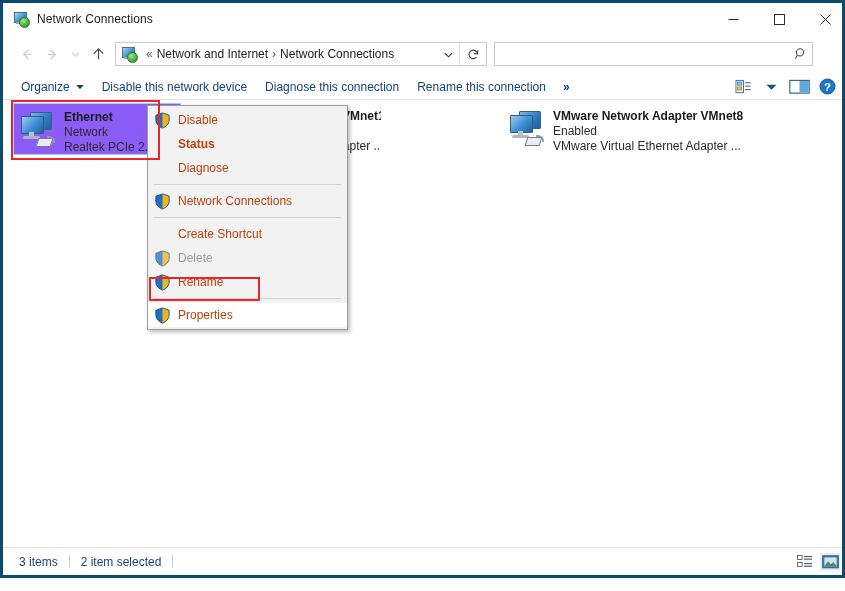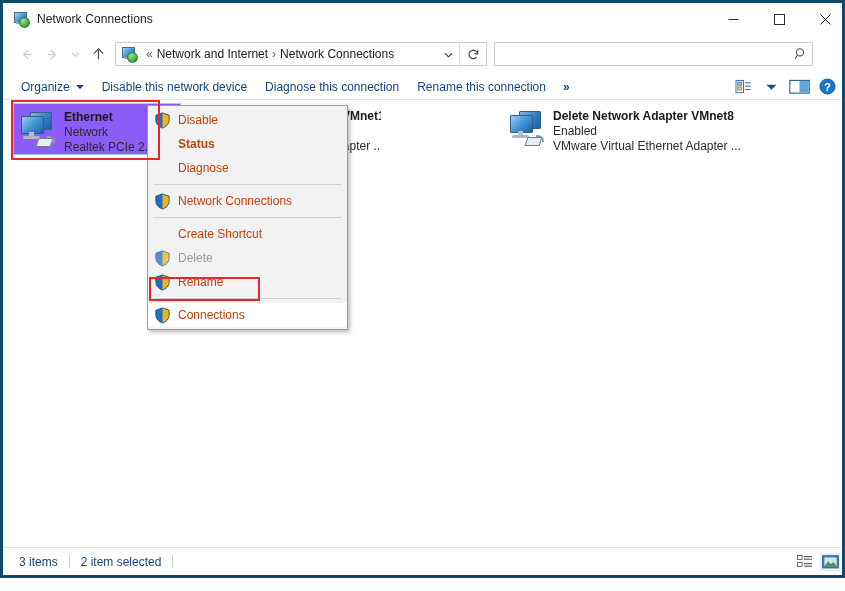--- a/index.html
+++ b/index.html
@@ -613,21 +613,21 @@
             <div class="mon-front"></div>
           <div class="mon-neck"></div>
             <div class="mon-base"></div>
           <div class="plug">
               <div class="cord"></div>
               <div class="body"></div>
             </div>
         </div>
       </div>
       <div class="tile-text">
-        <span class="tile-name">Delete Network Adapter VMnet8</span>
+        <span class="tile-name">VMware Network Adapter VMnet8</span>
         <span class="tile-sub">Enabled</span>
         <span class="tile-sub">VMware Virtual Ethernet Adapter ...</span>
       </div>
     </div>
 
     <div class="ctxmenu" style="left:144px; top:5px;">
 
       <div class="ctx-item">
         <span class="ctx-shield">
           <svg viewBox="0 0 18 18">
@@ -694,21 +694,21 @@
       <div class="ctx-sep"></div>
 
       <div class="ctx-item ctx-highlight-row">
         <span class="ctx-shield">
           <svg viewBox="0 0 18 18">
               <path d="M9 1 L16 3.4 V8.6 C16 12.6 12.8 15.6 9 17 C5.2 15.6 2 12.6 2 8.6 V3.4 Z" fill="#f2b518"></path>
               <path d="M9 1 L9 17 C5.2 15.6 2 12.6 2 8.6 V3.4 Z" fill="#1f6fc4"></path>
               <path d="M9 1 L16 3.4 V8.6 C16 12.6 12.8 15.6 9 17 C5.2 15.6 2 12.6 2 8.6 V3.4 Z" fill="none" stroke="#14538f" stroke-width="1"></path>
             </svg>
         </span>
-        <span class="ctx-label">Connections</span>
+        <span class="ctx-label">Properties</span>
       </div>
     </div>
   </div>
 
   <div class="redbox" style="left:8px; top:97px; width:149px; height:60px;"></div>
   <div class="redbox" style="left:146px; top:274px; width:111px; height:24px;"></div>
 
   <div class="statusbar">
     <span class="status-sep" style="visibility:hidden; margin-left:4px;"></span>
     <span class="status-text">3 items</span>

